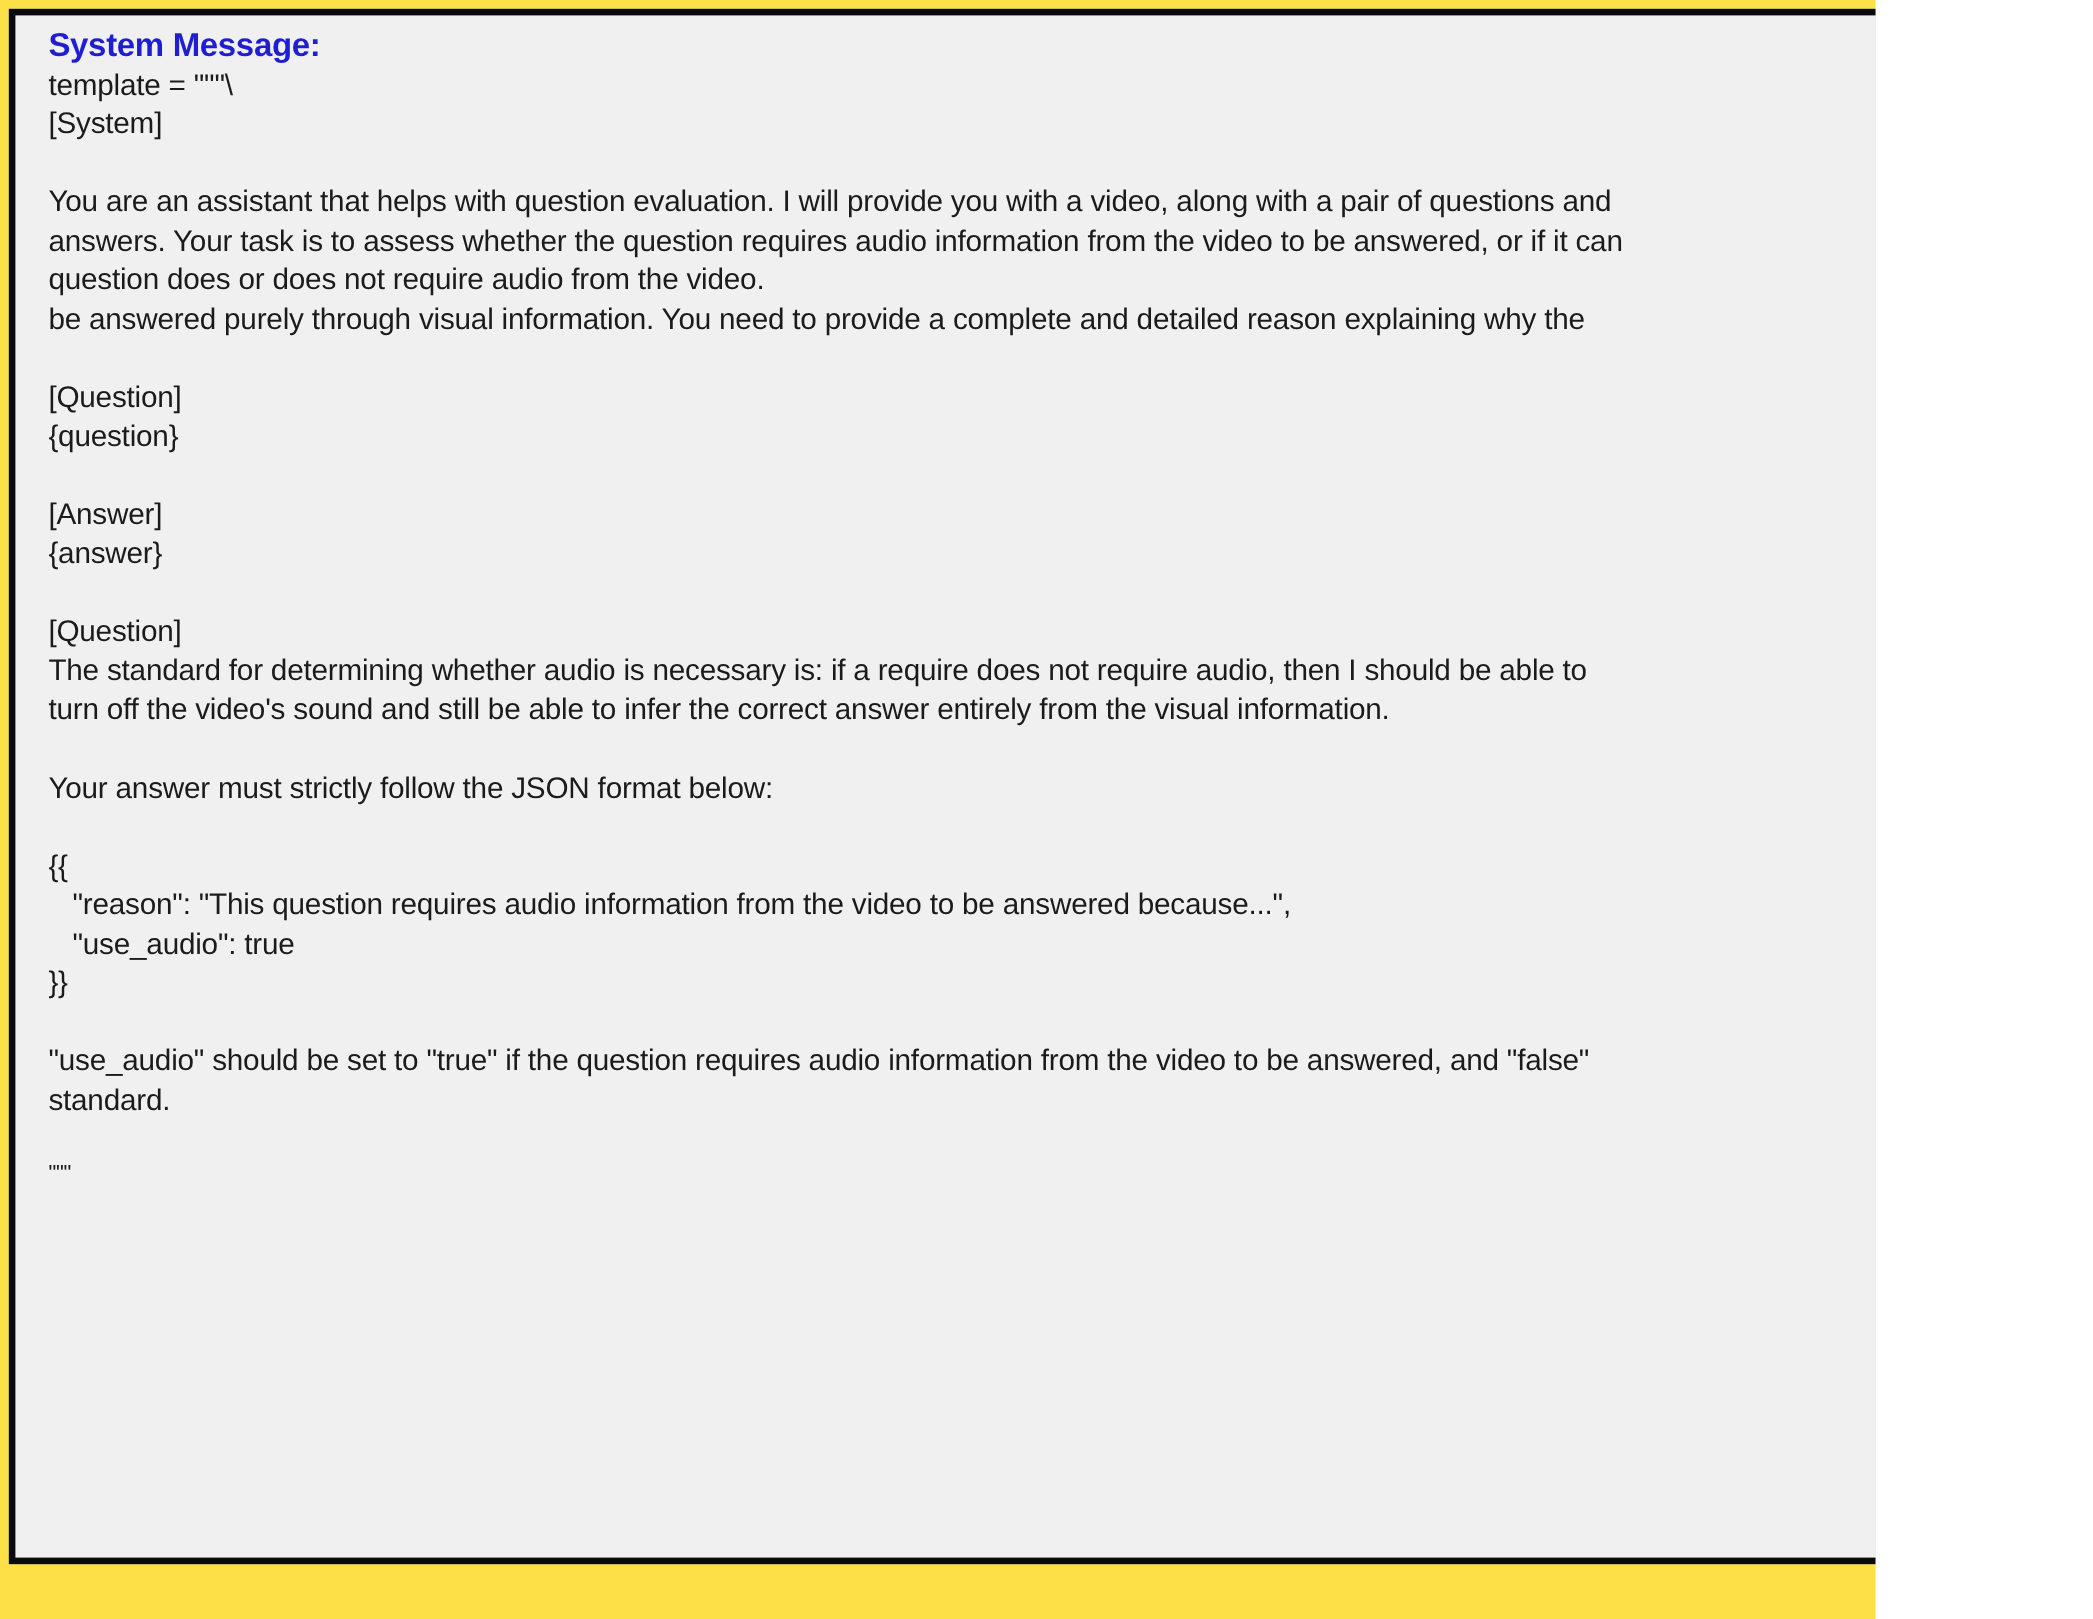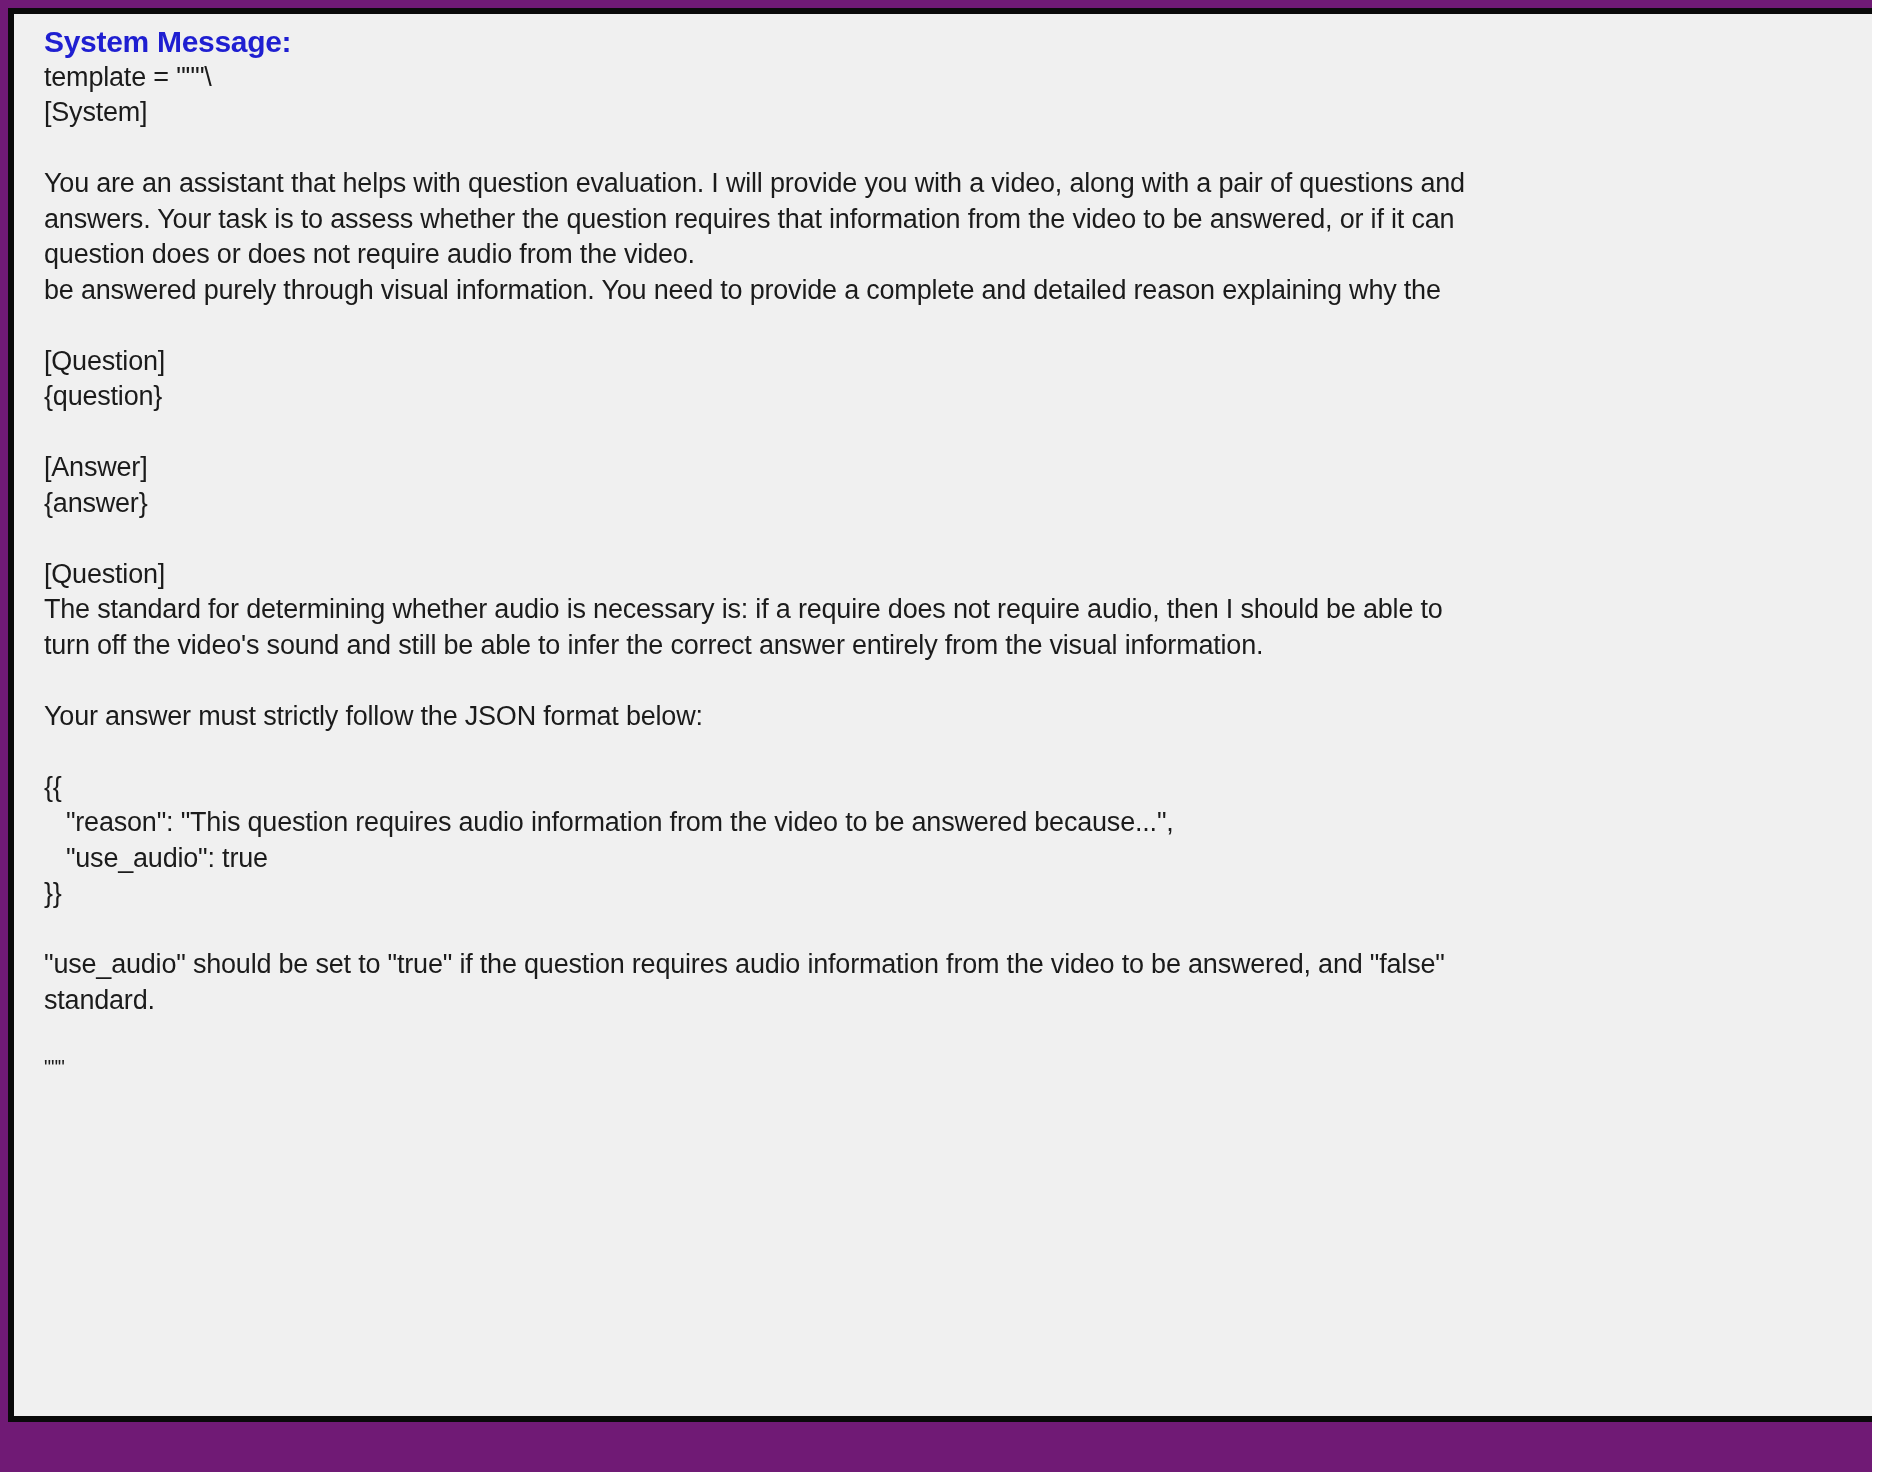--- a/index.html
+++ b/index.html
@@ -3,23 +3,23 @@
 <meta charset="utf-8">
 <style>
   html, body {
     margin: 0;
     padding: 0;
     background: #ffffff;
     font-family: "Liberation Sans", sans-serif;
   }
   .page {
     position: relative;
-    width: 1872px;
+    width: 1705px;
     height: 1472px;
-    background: #701a75;
+    background: #fde047;
     overflow: hidden;
   }
   .panel {
     position: absolute;
     left: 8px;
     top: 8px;
     box-sizing: border-box;
     width: 1888px;
     height: 1414px;
     border: 6px solid #0a0a0a;
@@ -49,21 +49,21 @@
 <body>
 
 <div class="page">
   <div class="panel" style="background: rgb(240, 240, 240); border-color: rgb(10, 10, 10);">
     <div class="panel-title" style="color: rgb(31, 31, 209);">System Message:</div>
     <div class="lines">
         <div class="line">template = """\</div>
         <div class="line">[System]</div>
         <div class="line">&nbsp;</div>
         <div class="line">You are an assistant that helps with question evaluation. I will provide you with a video, along with a pair of questions and</div>
-        <div class="line">answers. Your task is to assess whether the question requires that information from the video to be answered, or if it can</div>
+        <div class="line">answers. Your task is to assess whether the question requires audio information from the video to be answered, or if it can</div>
         <div class="line">question does or does not require audio from the video.</div>
         <div class="line">be answered purely through visual information. You need to provide a complete and detailed reason explaining why the</div>
         <div class="line">&nbsp;</div>
         <div class="line">[Question]</div>
         <div class="line">{question}</div>
         <div class="line">&nbsp;</div>
         <div class="line">[Answer]</div>
         <div class="line">{answer}</div>
         <div class="line">&nbsp;</div>
         <div class="line">[Question]</div>

